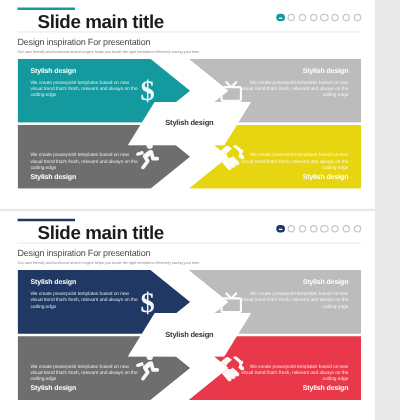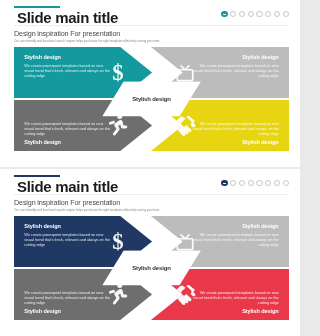--- a/index.html
+++ b/index.html
@@ -20,21 +20,21 @@
   .slide-inner{
     position:absolute;
     left:14px;top:6px;right:11px;bottom:8px;
   }
   
   .accent-bar{
     position:absolute;left:0;top:0;
     width:46px;height:2px;
   }
   .slide-title{
-    position:absolute;left:3px;top:4px;
+    position:absolute;left:16px;top:4px;
     font-size:15px;font-weight:bold;
     letter-spacing:-0.3px;
     color:#1c1c1c;
     line-height:15px;
     white-space:nowrap;
   }
   .slide-subtitle{
     position:absolute;left:0;top:23px;
     font-size:7.2px;color:#4a4a4a;
     letter-spacing:-0.15px;

